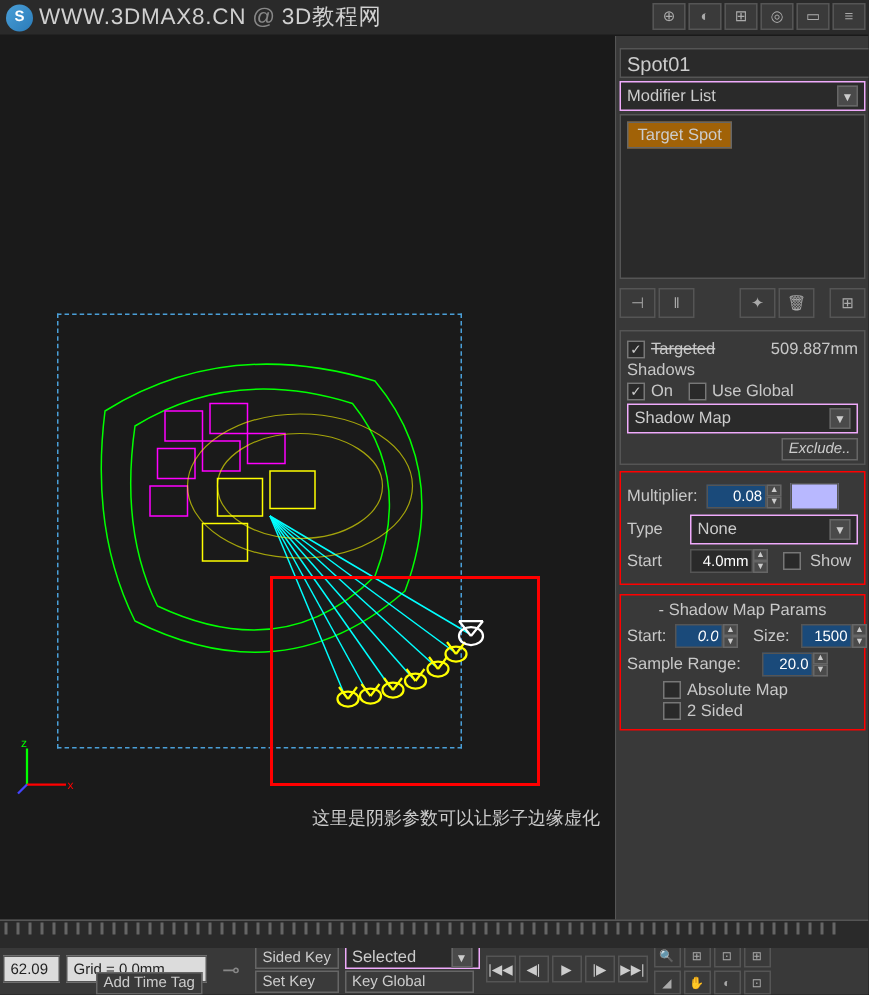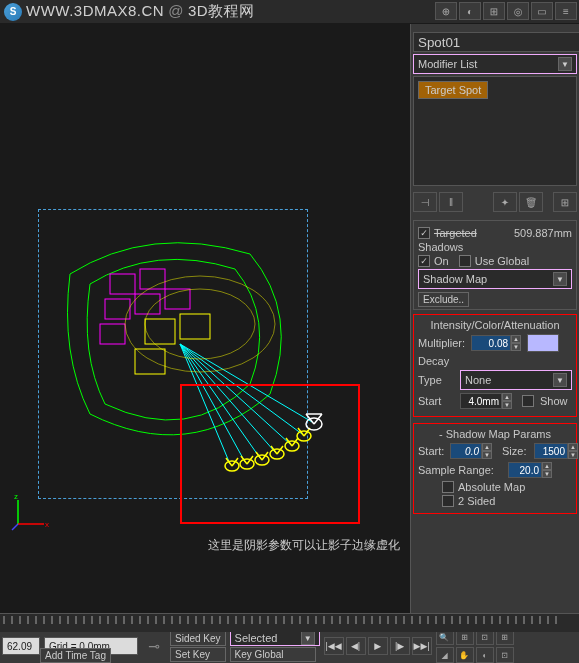--- a/index.html
+++ b/index.html
@@ -169,40 +169,38 @@
       <div class="check-row">
         <span class="chk">✓</span>
         <span>On</span>
         <span class="chk" style="margin-left:6px;"></span>
         <span>Use Global</span>
       </div>
       <div class="mod-dropdown">
         <span>Shadow Map</span>
         <span class="dd-arrow">▼</span>
       </div>
-      <div style="text-align:left;margin-top:4px;">
+      <div style="text-align:right;margin-top:4px;font-style:italic;">
         <span class="btn-txt">Exclude..</span>
       </div>
     </div>
 
     <div class="red-outline">
       <div class="rollout" style="border:none;padding:2px;margin:0;">
-        <div class="rollout-title" style="text-align:center;">Intensity/Color/Attenuation</div>
         <div class="param-row">
           <span class="param-label">Multiplier:</span>
           <div class="spinner">
               <input class="spinner-input" value="0.08" style="">
               <div class="spinner-btns">
                 <div class="spin-btn">▲</div>
                 <div class="spin-btn">▼</div>
               </div>
             </div>
           <div class="color-box"></div>
         </div>
-        <div class="rollout-title">Decay</div>
         <div class="param-row">
           <span class="param-label">Type</span>
           <div class="mod-dropdown" style="flex:1;">
             <span>None</span>
             <span class="dd-arrow">▼</span>
           </div>
         </div>
         <div class="param-row">
           <span class="param-label">Start</span>
           <div class="spinner">
@@ -292,14 +290,14 @@
       <div class="nav-btn">🔍</div>
       <div class="nav-btn">⊞</div>
       <div class="nav-btn">⊡</div>
       <div class="nav-btn">⊞</div>
       <div class="nav-btn">◢</div>
       <div class="nav-btn">✋</div>
       <div class="nav-btn">◐</div>
       <div class="nav-btn">⊡</div>
     </div>
   </div>
-  <div style="position:absolute;left:40px;bottom:0;" class="btn-txt">Add Time Tag</div>
+  <div style="position:absolute;left:64px;bottom:0;" class="btn-txt">Add Time Tag</div>
 </div>
 
 </body></html>

